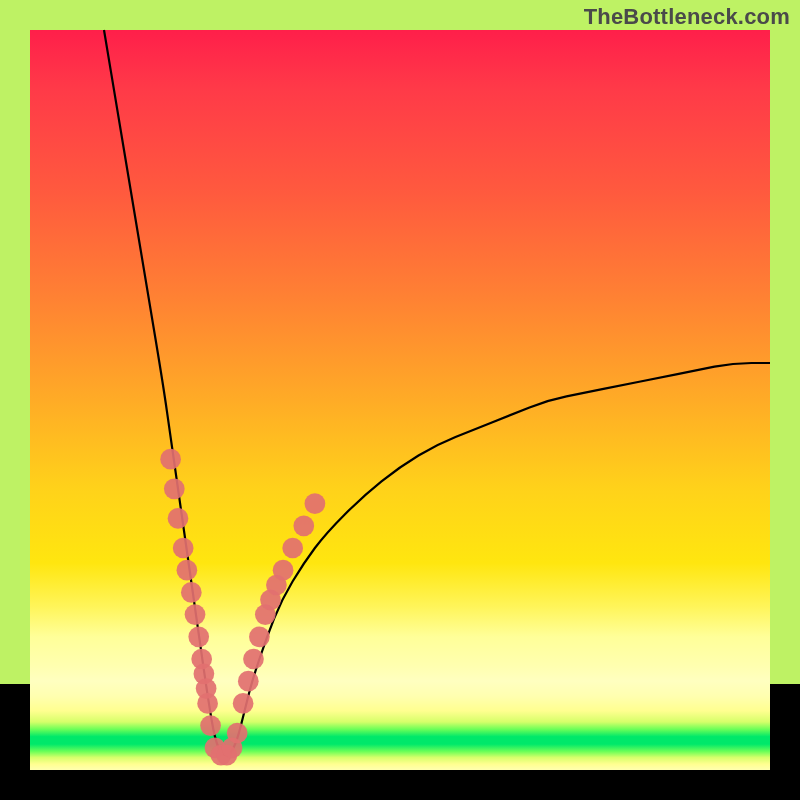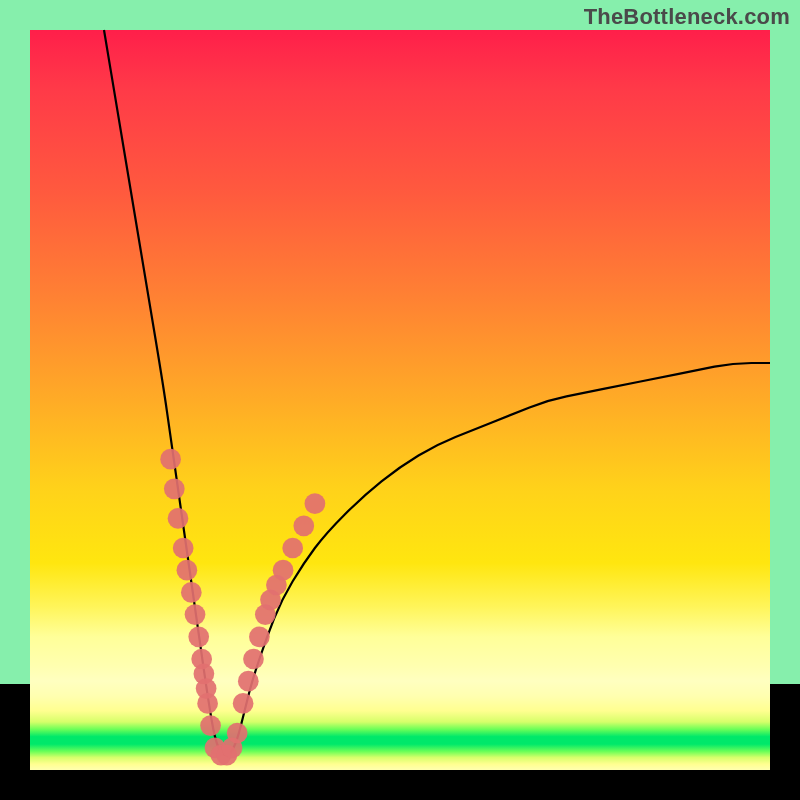--- a/index.html
+++ b/index.html
@@ -8,21 +8,21 @@
     width: 800px;
     height: 800px;
     background: #000;
     overflow: hidden;
     font-family: Arial, Helvetica, sans-serif;
   }
   .frame {
     position: relative;
     width: 800px;
     height: 684px;
-    background: #86efac;
+    background: #bef264;
   }
   .plot-area {
     position: absolute;
     left: 30px;
     top: 30px;
     width: 740px;
     height: 740px;
     
     background: linear-gradient(
       to bottom,

